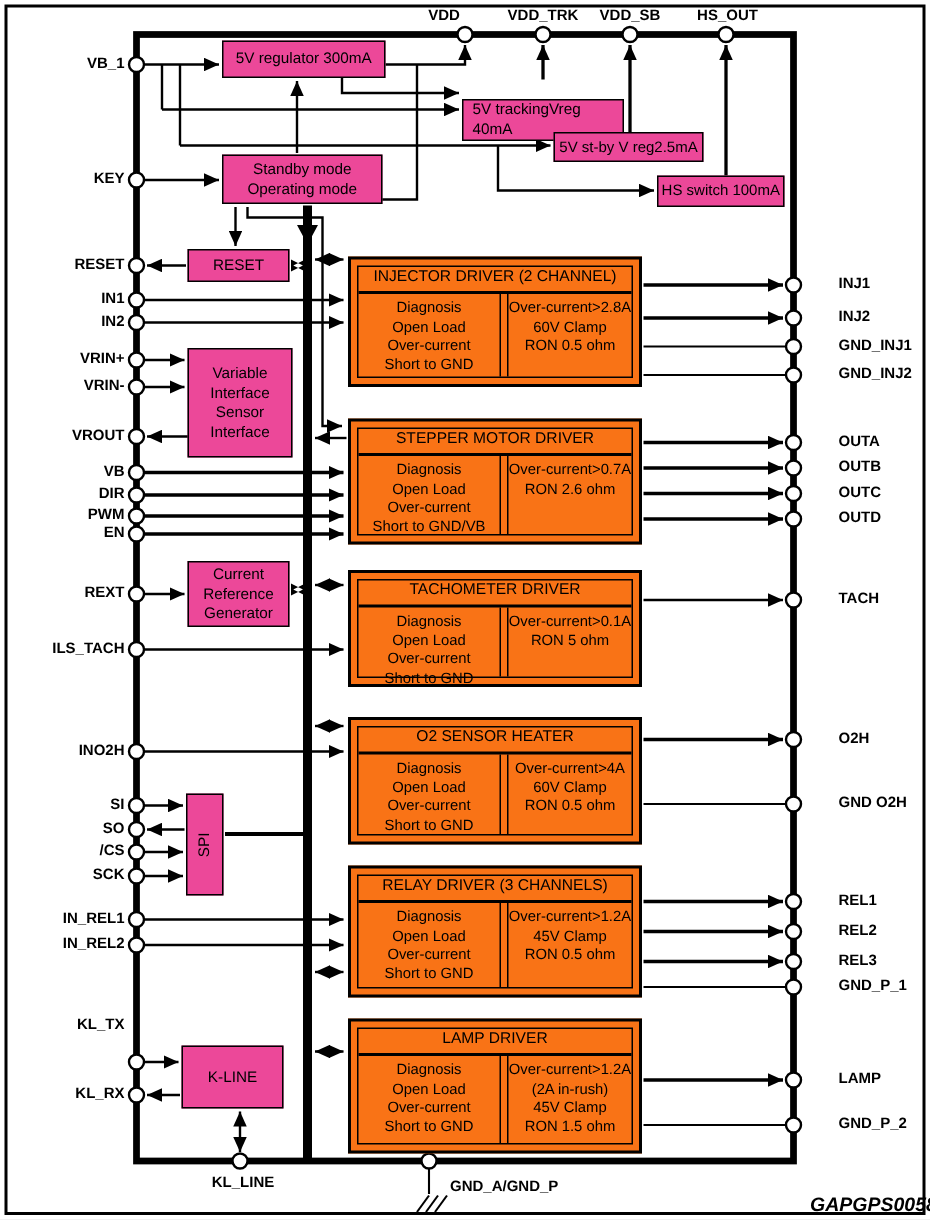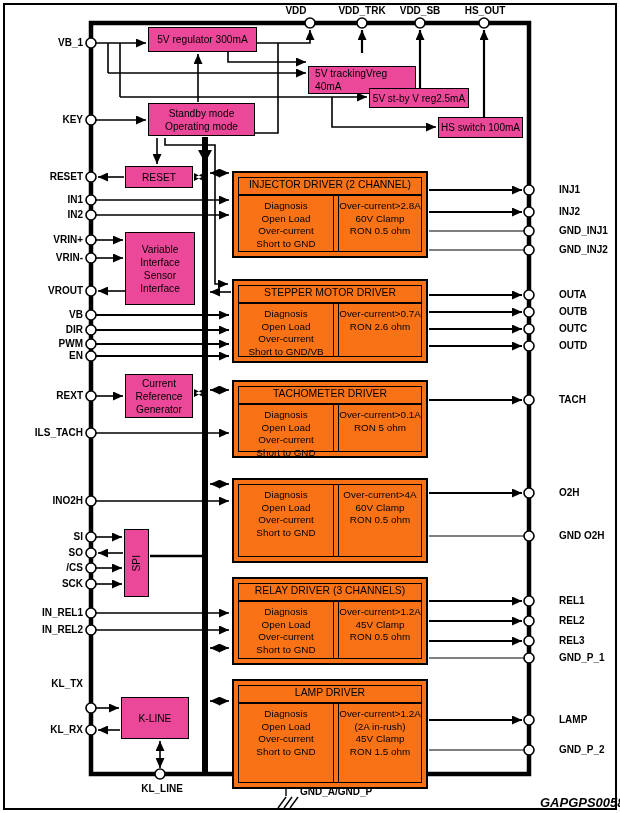--- a/index.html
+++ b/index.html
@@ -323,20 +323,21 @@
         <div class="d-cell d-cr">
           <div>Over-current&gt;0.1A</div>
             <div>RON 5 ohm</div>
         </div>
       </div>
     </div>
   </div>
 
   <div class="driver" style="top:478px;height:85px">
     <div class="d-inner">
+      <div class="d-title">O2 SENSOR HEATER</div>
       <div class="d-cells">
         <div class="d-cell d-cl">
           <div>Diagnosis</div>
             <div>Open Load</div>
           <div>Over-current</div>
             <div>Short to GND</div>
         </div>
         <div class="d-gap"></div>
         <div class="d-cell d-cr">
           <div>Over-current&gt;4A</div>
@@ -360,21 +361,21 @@
         <div class="d-gap"></div>
         <div class="d-cell d-cr">
           <div>Over-current&gt;1.2A</div>
             <div>45V Clamp</div>
           <div>RON 0.5 ohm</div>
         </div>
       </div>
     </div>
   </div>
 
-  <div class="driver" style="top:679px;height:110px">
+  <div class="driver" style="top:679px;height:90px">
     <div class="d-inner">
       <div class="d-title">LAMP DRIVER</div>
       <div class="d-cells">
         <div class="d-cell d-cl">
           <div>Diagnosis</div>
             <div>Open Load</div>
           <div>Over-current</div>
             <div>Short to GND</div>
         </div>
         <div class="d-gap"></div>

